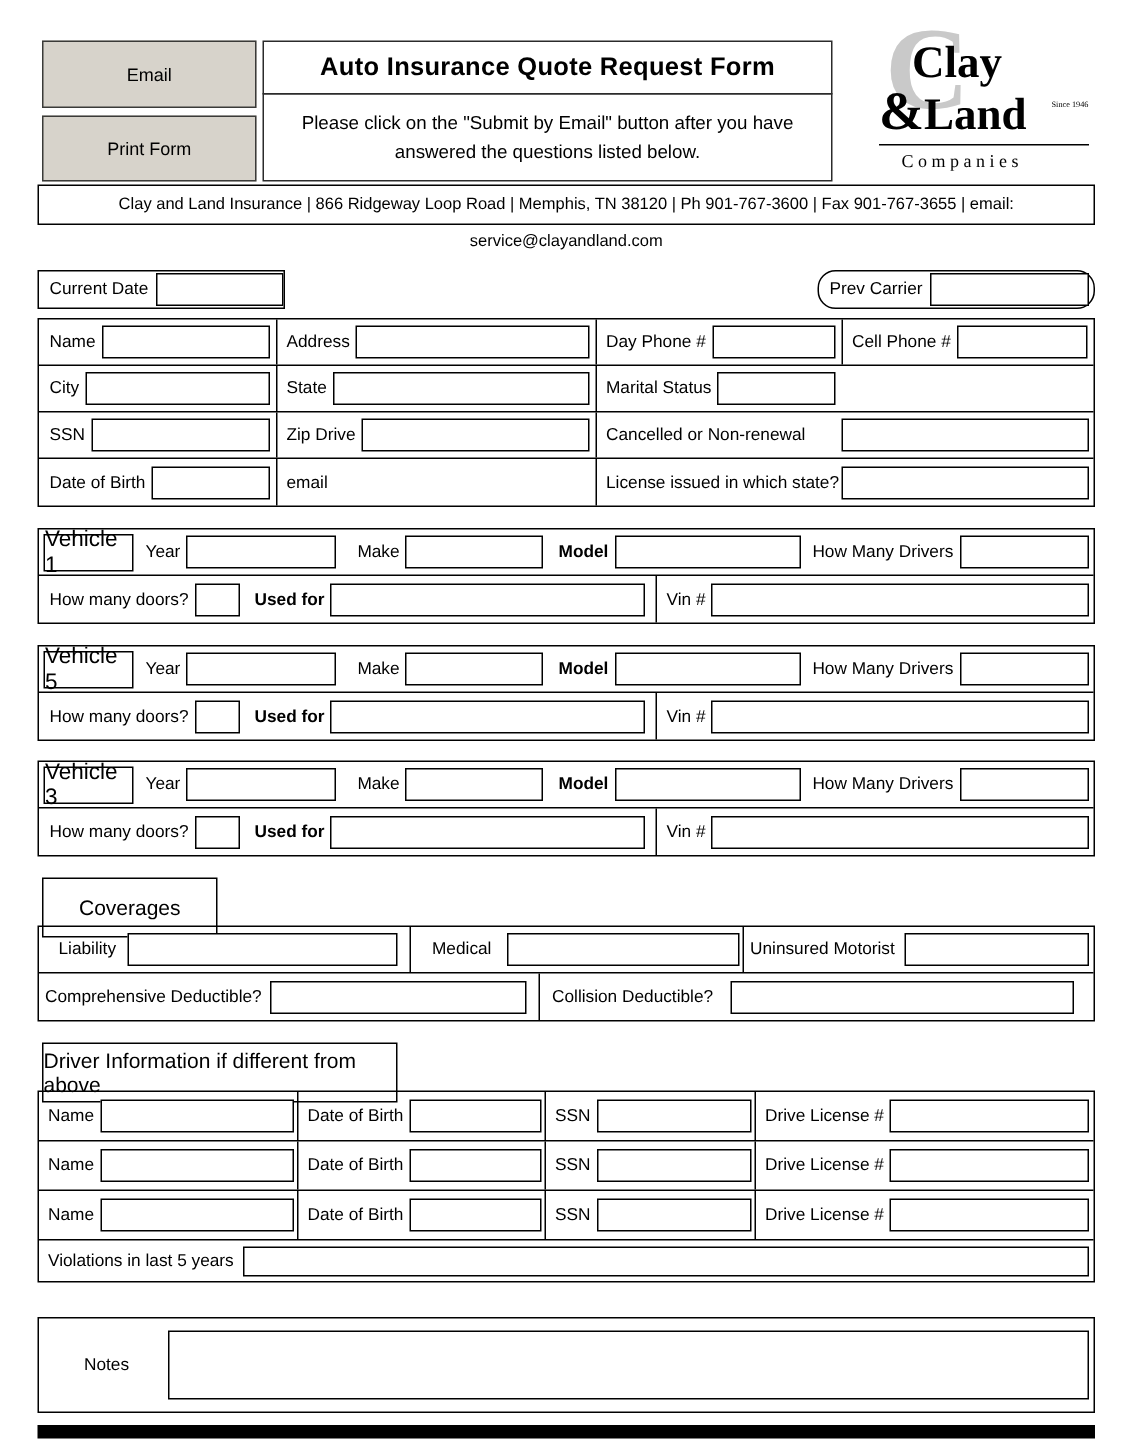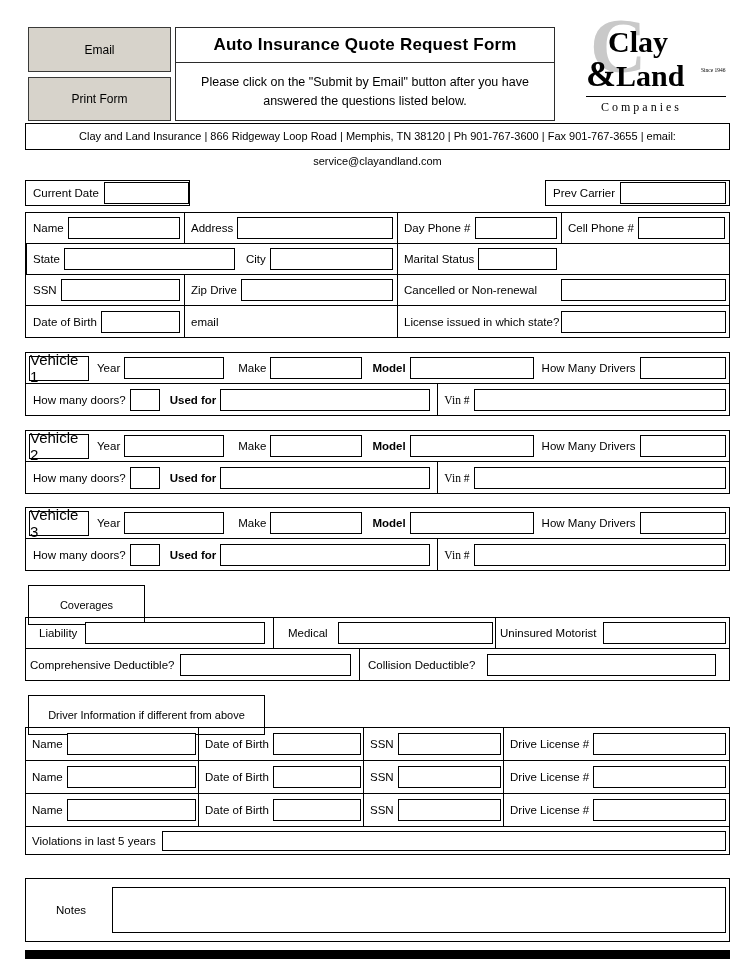--- a/index.html
+++ b/index.html
@@ -34,21 +34,21 @@
   .lbl { font-size:11.5px; white-space:nowrap; }
   .tinput { height:22px; border:1px solid #000; background:#fff; font:12px "Liberation Sans",sans-serif;
             padding:0 3px; min-width:0; }
   .cell { display:flex; align-items:center; min-width:0; }
 
   
   .personal { position:absolute; top:178px; left:25px; width:705px; height:162px; }
   .p-box { position:absolute; top:2px; height:26px; border:1px solid #000; display:flex; align-items:center; }
   .current-date-box { left:0; width:165px; padding-left:7px; }
   .current-date-box .tinput { width:85px; margin-left:5px; }
-  .prev-carrier-box { right:0; width:185px; padding-left:7px; }
+  .prev-carrier-box { right:0; width:185px; padding-left:7px;border-radius:12px; }
   .prev-carrier-box .tinput { flex:1; margin:0 3px 0 5px; }
   .p-grid { position:absolute; top:34px; left:0; width:705px; border:1px solid #000; }
   .p-row { display:flex; height:31px; border-bottom:1px solid #000; }
   .p-row:last-child { border-bottom:none; }
   .p-cell1 { width:158px; padding-left:7px; }
   .p-cell2 { width:213px; border-left:1px solid #000; padding-left:6px; }
   .p-cell3 { width:164px; border-left:1px solid #000; padding-left:6px; }
   .p-cell4 { flex:1; border-left:1px solid #000; padding-left:6px; }
   .p-cell34 { flex:1; border-left:1px solid #000; padding-left:6px; }
   .p-row .tinput { flex:1; margin:0 4px; }
@@ -58,31 +58,31 @@
   .vehicle { position:absolute; left:25px; width:705px; height:64px; border:1px solid #000; }
   .vehicle-1 { top:352px; } .vehicle-2 { top:430px; } .vehicle-3 { top:507px; }
   .v-row { display:flex; align-items:center; height:31px; }
   .v-row1 { border-bottom:1px solid #000; }
   .v-title-box { margin:0 0 0 3px; width:60px; height:25px; border:1px solid #000;
                  display:flex; align-items:center; justify-content:center; font-size:15px; flex:none; }
   .v-row1 .in-year  { width:100px; margin-left:4px; }
   .v-row1 .in-make  { width:92px;  margin-left:4px; }
   .v-row1 .in-model { width:124px; margin-left:4px; }
   .v-row1 .in-drivers { flex:1; margin:0 3px 0 4px; }
-  .ml6{margin-left:6px;font-family:Liberation Serif, serif;} .ml8{margin-left:8px;} .ml10{margin-left:10px;font-weight:bold;} .ml14{margin-left:14px;}
+  .ml6{margin-left:6px;} .ml8{margin-left:8px;} .ml10{margin-left:10px;font-weight:bold;} .ml14{margin-left:14px;}
   .v-row2 { padding-left:7px; }
   .v-row2 .in-doors { width:30px; margin-left:4px; }
   .v-row2 .in-used  { width:210px; margin-left:4px; }
   .vsep { align-self:stretch; border-left:1px solid #000; margin-left:7px; }
   .v-row2 .in-vin { flex:1; margin:0 3px 0 4px; }
 
   
   .coverages { position:absolute; top:585px; left:25px; width:705px; height:97px; }
   .section-tag { position:absolute; left:3px; top:0; height:40px; border:1px solid #000; background:#fff;
-                 display:flex; align-items:center; justify-content:center; font-size:11px; }
+                 display:flex; align-items:center; justify-content:center; font-size:14px; }
   .cov-tag { width:117px; }
   .c-grid { position:absolute; top:32px; left:0; width:705px; border:1px solid #000; }
   .c-row { display:flex; height:31px;justify-content:flex-end; }
   .c-row1 { border-bottom:1px solid #000; }
   .c-cell1 { width:247px; padding-left:13px; }
   .c-cell2 { width:222px; border-left:1px solid #000; padding-left:14px; }
   .c-cell3 { flex:1; border-left:1px solid #000; padding-left:4px; }
   .c-cell1 .tinput { flex:1; margin:0 8px; }
   .c-cell2 .tinput { flex:1; margin:0 2px 0 10px; }
   .c-cell3 .tinput { flex:1; margin:0 3px 0 6px; }
@@ -163,26 +163,26 @@
         <div class="cell p-cell3">
             <span class="lbl">Day Phone #</span>
             <input type="text" class="tinput" style="">
           </div>
         <div class="cell p-cell4">
             <span class="lbl">Cell Phone #</span>
             <input type="text" class="tinput" style="">
           </div>
       </div>
       <div class="p-row">
+        <div class="cell p-cell1">
+            <span class="lbl">City</span>
+            <input type="text" class="tinput" style="">
+          </div>
         <div class="cell p-cell2">
             <span class="lbl">State</span>
-            <input type="text" class="tinput" style="">
-          </div>
-        <div class="cell p-cell1">
-            <span class="lbl">City</span>
             <input type="text" class="tinput" style="">
           </div>
         <div class="cell p-cell3">
             <span class="lbl">Marital Status</span>
             <input type="text" class="tinput" style="">
           </div>
       </div>
       <div class="p-row">
         <div class="cell p-cell1">
             <span class="lbl">SSN</span>
@@ -231,21 +231,21 @@
       <span class="lbl ml10">Used for</span>
       <input type="text" class="tinput in-used" style="">
       <div class="vsep"></div>
       <span class="lbl ml6">Vin #</span>
       <input type="text" class="tinput in-vin" style="">
     </div>
   </div>
 
   <div class="vehicle vehicle-2">
     <div class="v-row v-row1">
-      <div class="v-title-box">Vehicle 2</div>
+      <div class="v-title-box">Vehicle 5</div>
       <span class="lbl ml8">Year</span>
       <input type="text" class="tinput in-year" style="">
       <span class="lbl ml14">Make</span>
       <input type="text" class="tinput in-make" style="">
       <span class="lbl ml10">Model</span>
       <input type="text" class="tinput in-model" style="">
       <span class="lbl ml8">How Many Drivers</span>
       <input type="text" class="tinput in-drivers" style="">
     </div>
     <div class="v-row v-row2">

